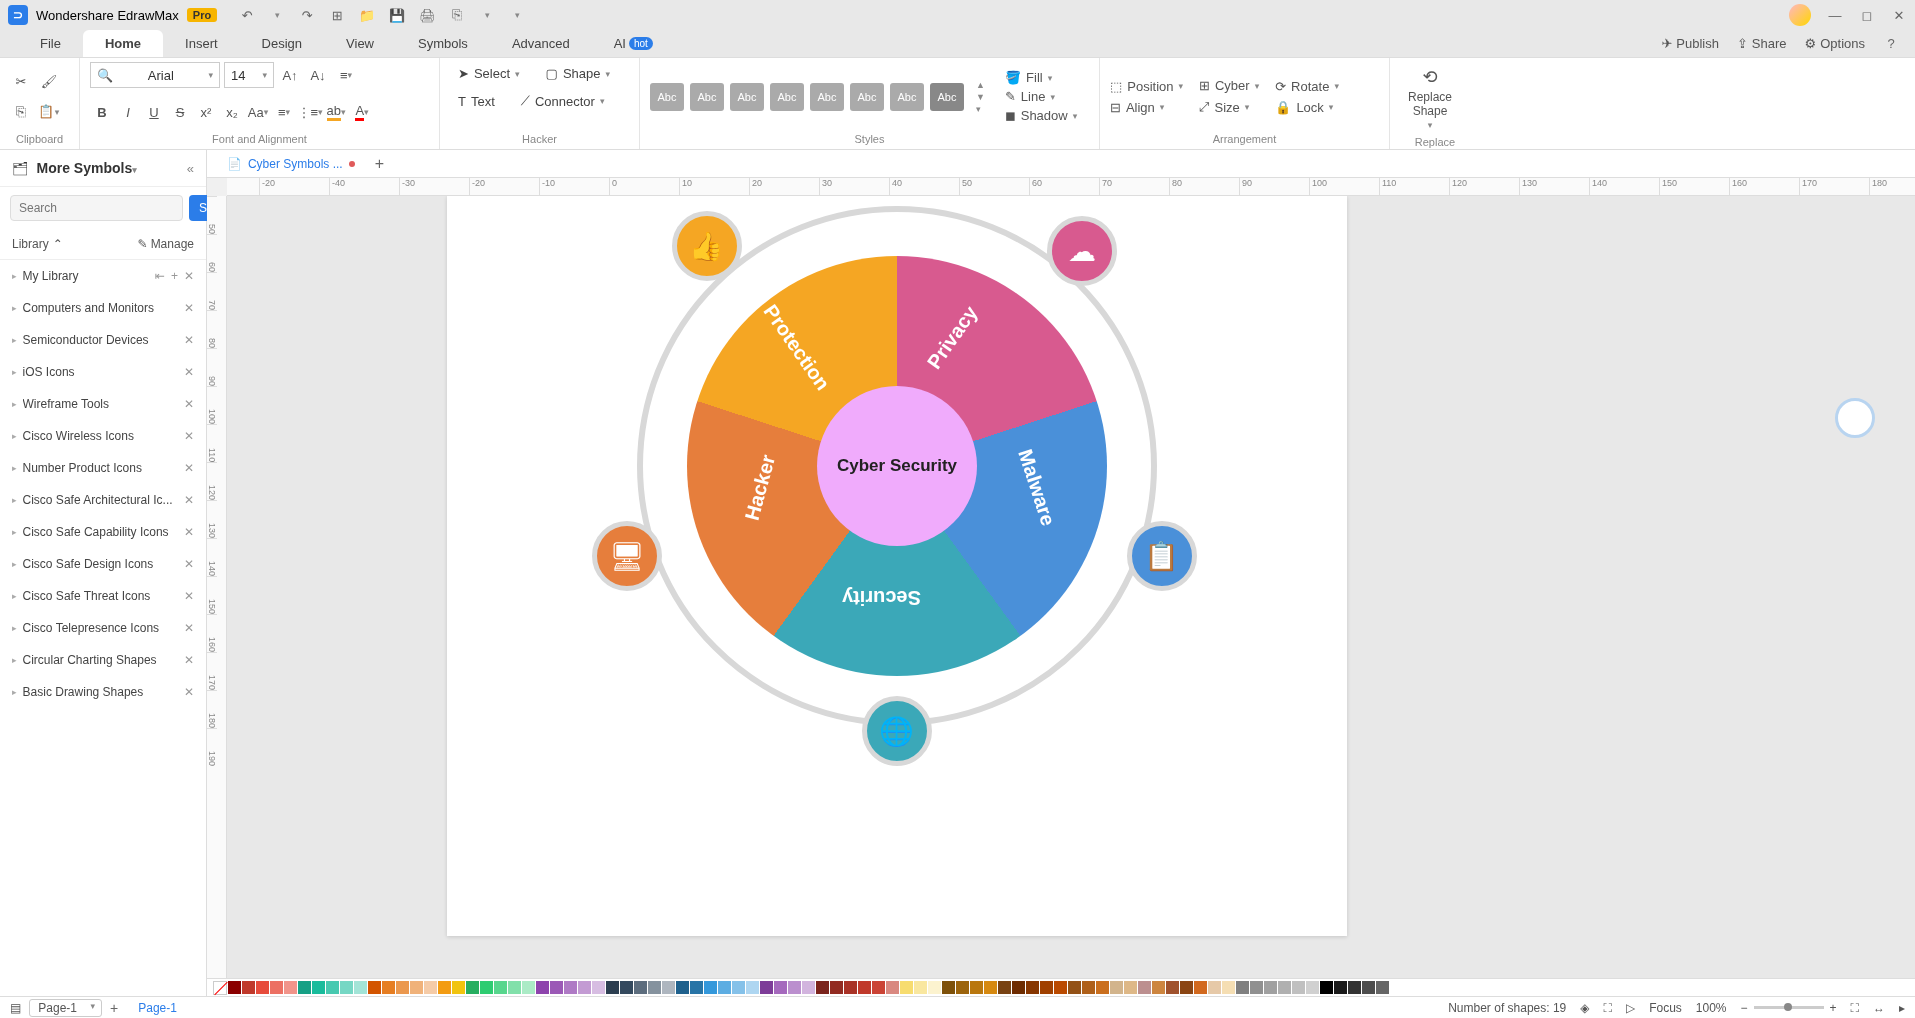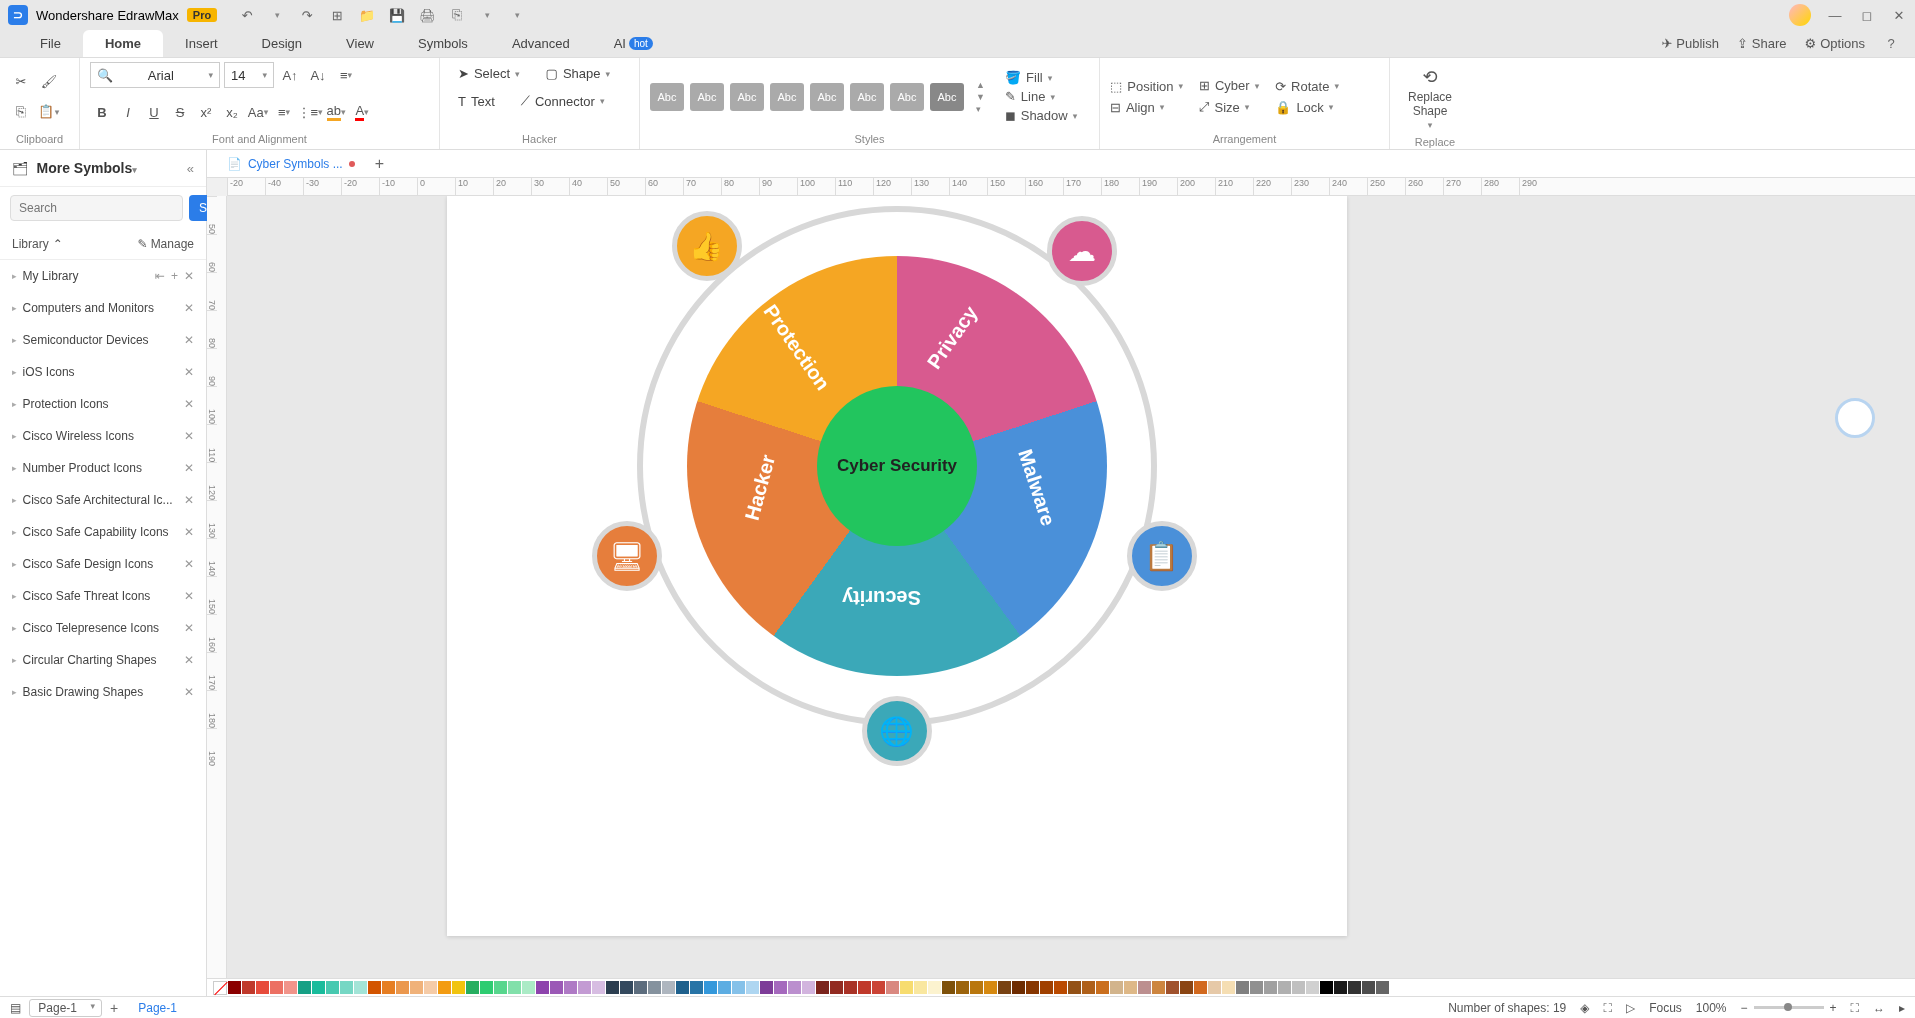--- a/index.html
+++ b/index.html
@@ -80,35 +80,35 @@
 .canvas-area { flex: 1; display: flex; flex-direction: column; background: #f0f0f0; position: relative; }
 .doc-tabs { height: 28px; background: #fff; display: flex; align-items: center; padding-left: 10px; border-bottom: 1px solid #ddd; }
 .doc-tab { display: flex; align-items: center; gap: 6px; padding: 4px 10px; cursor: pointer; font-size: 12px; }
 .doc-tab-icon { color: #2b7de9; }
 .doc-tab-label { color: #2b7de9; font-weight: 500; }
 .doc-tab-dirty { width: 6px; height: 6px; border-radius: 50%; background: #e05a5a; }
 .doc-tab-add { margin-left: 10px; cursor: pointer; color: #666; font-size: 16px; }
 
 .rulers-and-canvas { flex: 1; position: relative; overflow: hidden; }
 .ruler-h { position: absolute; top: 0; left: 20px; right: 0; height: 18px; background: #fafafa; border-bottom: 1px solid #ddd; display: flex; font-size: 9px; color: #888; }
-.ruler-h-tick { width: 38px; text-align: left; padding-left: 2px; border-left: 1px solid #ddd; flex-shrink: 0; }
+.ruler-h-tick { width: 38px; text-align: left; padding-left: 2px; border-left: 1px solid #ddd; flex-shrink: 0; margin-left: 32px; }
 .ruler-v { position: absolute; top: 18px; left: 0; width: 20px; bottom: 0; background: #fafafa; border-right: 1px solid #ddd; font-size: 9px; color: #888; }
 .ruler-v-tick { height: 38px; border-top: 1px solid #ddd; writing-mode: vertical-rl; text-align: right; padding-top: 2px; }
 
 .canvas-scroll { position: absolute; top: 18px; left: 20px; right: 0; bottom: 16px; overflow: hidden; background: #e8e8e8; }
 .paper { position: absolute; background: #fff; box-shadow: 0 1px 4px rgba(0,0,0,.15); left: 220px; top: 0; width: 900px; height: 740px; }
 
 .hscroll { position: absolute; bottom: 0; left: 20px; right: 0; height: 16px; background: #f0f0f0; }
 .hscroll-thumb { position: absolute; left: 80px; width: 1100px; height: 10px; top: 3px; background: #c8c8c8; border-radius: 5px; }
 
 
 .diagram { position: absolute; left: 50%; top: 270px; transform: translate(-50%, 0); }
 .outer-ring { width: 520px; height: 520px; border: 6px solid #d8d8d8; border-radius: 50%; position: absolute; left: -260px; top: -260px; }
 .donut { position: absolute; left: -210px; top: -210px; width: 420px; height: 420px; }
-.center-circle { position: absolute; left: -80px; top: -80px; width: 160px; height: 160px; background: #22c55e; border-radius: 50%; display: flex; align-items: center; justify-content: center; font-weight: 700; font-size: 17px; color: #222; }
+.center-circle { position: absolute; left: -80px; top: -80px; width: 160px; height: 160px; background: #f0abfc; border-radius: 50%; display: flex; align-items: center; justify-content: center; font-weight: 700; font-size: 17px; color: #222; }
 .seg-label { position: absolute; color: #fff; font-weight: 700; font-size: 20px; text-align: center; transform-origin: center; }
 .node { position: absolute; width: 70px; height: 70px; border-radius: 50%; border: 5px solid #d8d8d8; display: flex; align-items: center; justify-content: center; color: #fff; font-size: 28px; }
 
 
 .colorbar { height: 18px; background: #fff; display: flex; align-items: center; padding: 0 6px; gap: 1px; border-top: 1px solid #ddd; position: absolute; bottom: 22px; left: 207px; right: 0; }
 .color-sw { width: 13px; height: 13px; cursor: pointer; }
 .color-none { width: 14px; height: 14px; border: 1px solid #ccc; position: relative; }
 .color-none::after { content: ''; position: absolute; width: 18px; height: 1px; background: red; top: 6px; left: -2px; transform: rotate(-45deg); }
 
 
@@ -406,21 +406,21 @@
         </div>
         <div class="sb-item">
           <span class="sb-item-caret">▸</span>
           <span class="sb-item-label">iOS Icons</span>
           <div class="sb-item-actions">
             <span class="sb-item-x">✕</span>
           </div>
         </div>
         <div class="sb-item">
           <span class="sb-item-caret">▸</span>
-          <span class="sb-item-label">Protection Icons</span>
+          <span class="sb-item-label">Wireframe Tools</span>
           <div class="sb-item-actions">
             <span class="sb-item-x">✕</span>
           </div>
         </div>
         <div class="sb-item">
           <span class="sb-item-caret">▸</span>
           <span class="sb-item-label">Cisco Wireless Icons</span>
           <div class="sb-item-actions">
             <span class="sb-item-x">✕</span>
           </div>

